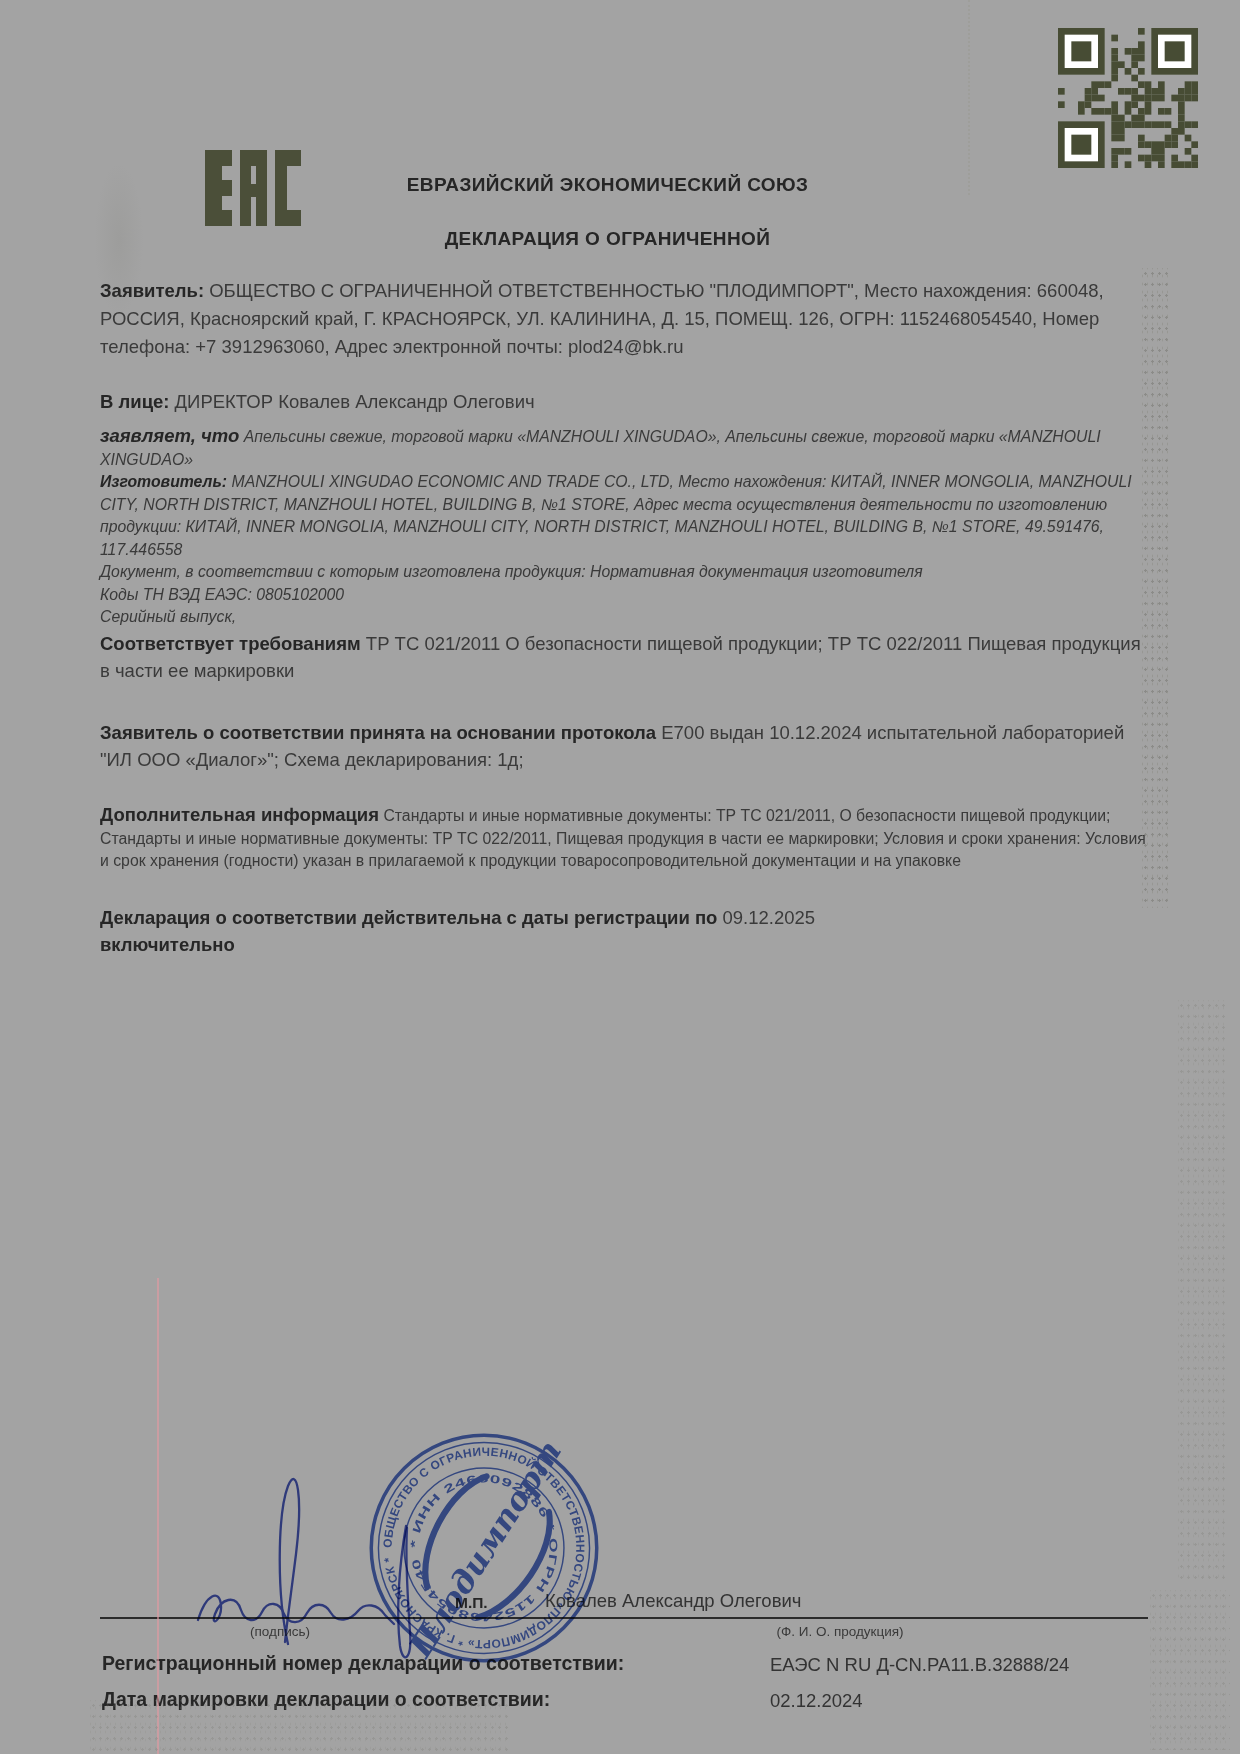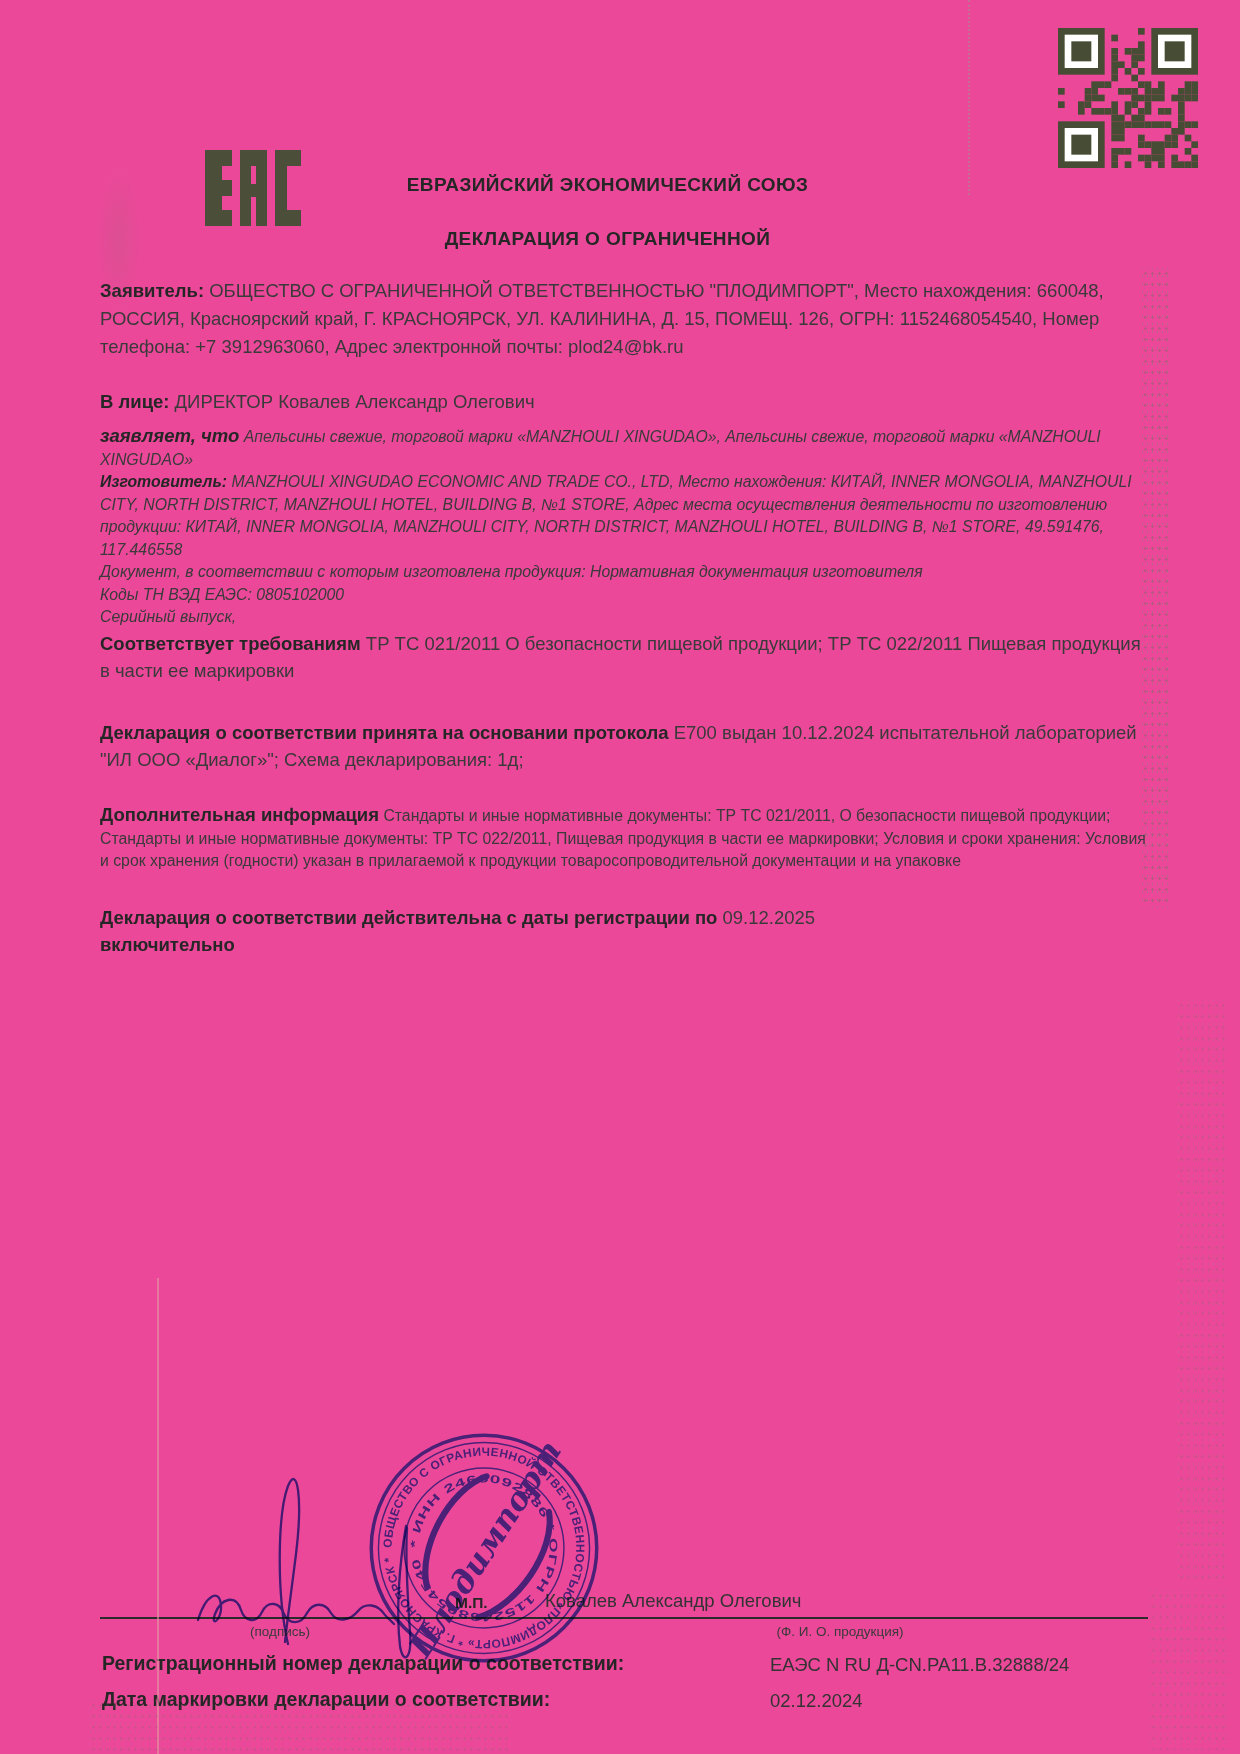--- a/index.html
+++ b/index.html
@@ -1,16 +1,16 @@
 <!DOCTYPE html>
 <html lang="ru"><head>
 <meta charset="utf-8">
 <style>
   html,body{margin:0;padding:0;background:#e8e8e8;}
-  .page{position:relative;width:1240px;height:1754px;margin:0 auto;background:#ec4899;
+  .page{position:relative;width:1240px;height:1754px;margin:0 auto;background:#a3a3a3;
         font-family:"Liberation Sans","DejaVu Sans",sans-serif;color:#3a3a3a;overflow:hidden;}
   .abs{position:absolute;}
   .b{font-weight:bold;color:#262626;}
   .title{font-weight:bold;color:#262626;font-size:19px;letter-spacing:.4px;text-align:center;width:1015px;left:100px;}
   .par-lg{font-size:18.5px;line-height:28px;width:1048px;left:100px;}
   .par-md{font-size:18.5px;line-height:27px;width:1048px;left:100px;}
   .smallblock{font-size:15.8px;line-height:22.5px;width:1048px;left:100px;}
   .smallblock p{margin:0;font-style:italic;}
   .lead-lg{font-weight:bold;color:#262626;font-size:18.5px;}
   .caption{font-size:13.5px;color:#3a3a3a;text-align:center;}
@@ -197,21 +197,21 @@
   <div class="abs smallblock" style="top:425px">
     <p><span class="lead-lg">заявляет, что</span><span>  Апельсины свежие, торговой марки «MANZHOULI XINGUDAO», Апельсины свежие, торговой марки «MANZHOULI XINGUDAO»</span></p>
     <p><span class="b">Изготовитель:</span><span> MANZHOULI XINGUDAO ECONOMIC AND TRADE CO., LTD, Место нахождения: КИТАЙ, INNER MONGOLIA, MANZHOULI CITY, NORTH DISTRICT, MANZHOULI HOTEL, BUILDING B, №1 STORE, Адрес места осуществления деятельности по изготовлению продукции: КИТАЙ, INNER MONGOLIA, MANZHOULI CITY, NORTH DISTRICT, MANZHOULI HOTEL, BUILDING B, №1 STORE, 49.591476, 117.446558</span></p>
     <p>Документ, в соответствии с которым изготовлена продукция: Нормативная документация изготовителя</p>
     <p>Коды ТН ВЭД ЕАЭС: 0805102000</p>
     <p>Серийный выпуск,</p>
   </div>
 
   <div class="abs par-md" style="top:630px"><span class="b">Соответствует требованиям</span><span>  ТР ТС 021/2011 О безопасности пищевой продукции; ТР ТС 022/2011 Пищевая продукция в части ее маркировки</span></div>
 
-  <div class="abs par-md" style="top:719px"><span class="b">Декларация о соответствии принята на основании протокола</span><span> Е700 выдан 10.12.2024 испытательной лабораторией "ИЛ ООО «Диалог»"; Схема декларирования: 1д;</span></div>
+  <div class="abs par-md" style="top:719px"><span class="b">Заявитель о соответствии принята на основании протокола</span><span> Е700 выдан 10.12.2024 испытательной лабораторией "ИЛ ООО «Диалог»"; Схема декларирования: 1д;</span></div>
 
   <div class="abs smallblock" style="top:804px"><span class="lead-lg">Дополнительная информация</span><span> Стандарты и иные нормативные документы: ТР ТС 021/2011, О безопасности пищевой продукции; Стандарты и иные нормативные документы: ТР ТС 022/2011, Пищевая продукция в части ее маркировки; Условия и сроки хранения: Условия и срок хранения (годности) указан в прилагаемой к продукции товаросопроводительной документации и на упаковке</span></div>
 
   <div class="abs par-md" style="top:904px"><span class="b">Декларация о соответствии действительна с даты регистрации по</span><span> 09.12.2025 </span><span class="b" style="display:block">включительно</span></div>
 
   <div class="abs sig-line"></div>
   <div class="abs" style="left:545px;top:1590px;font-size:18.5px;color:#333">Ковалев Александр Олегович</div>
   <div class="abs caption" style="left:180px;top:1624px;width:200px">(подпись)</div>
   <div class="abs caption" style="left:700px;top:1624px;width:280px">(Ф. И. О. продукция)</div>
   <div class="abs mp">М.П.</div>

